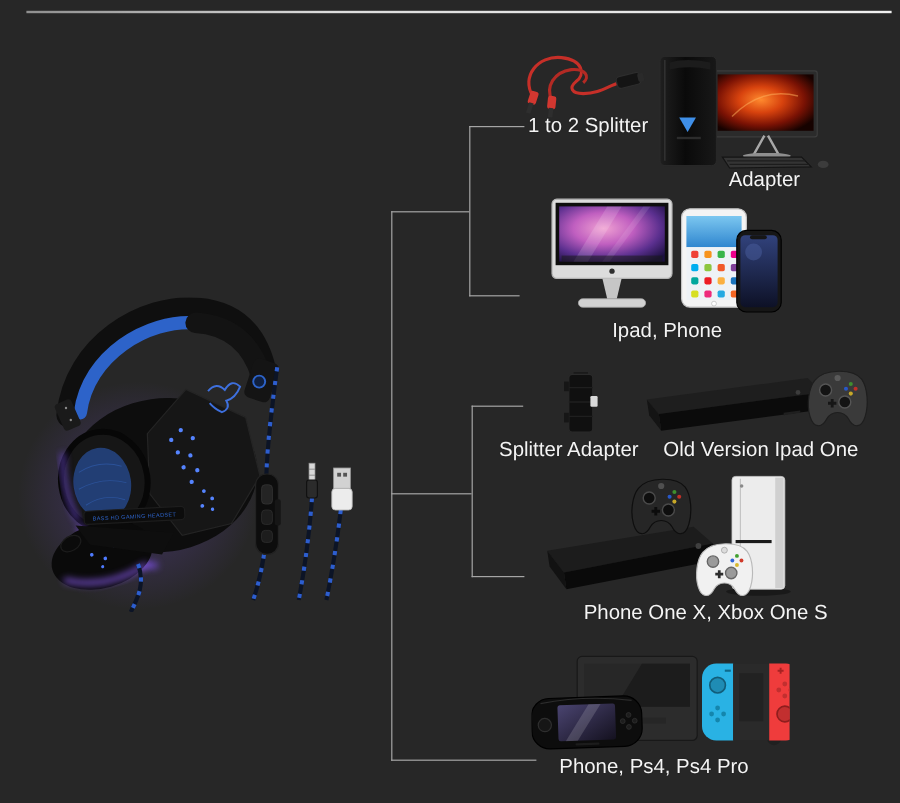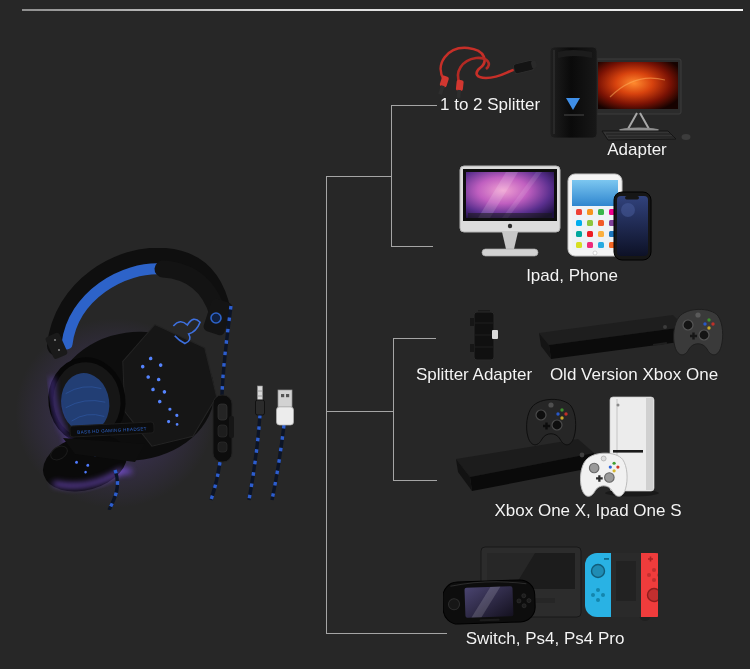--- a/index.html
+++ b/index.html
@@ -27,25 +27,25 @@
   <div class="ln" style="left:391px;top:105px;width:46px;height:1px"></div>
   <div class="ln" style="left:391px;top:246px;width:42px;height:1px"></div>
   <div class="ln" style="left:326px;top:411px;width:67px;height:1px"></div>
   <div class="ln" style="left:393px;top:338px;width:1px;height:143px"></div>
   <div class="ln" style="left:393px;top:338px;width:43px;height:1px"></div>
   <div class="ln" style="left:393px;top:480px;width:44px;height:1px"></div>
   <div class="ln" style="left:326px;top:633px;width:121px;height:1px"></div>
 
   <div class="lbl left-align" style="left:440px;top:95px">1 to 2 Splitter</div>
   <div class="lbl" style="left:637px;top:140px">Adapter</div>
-  <div class="lbl" style="left:572px;top:266px">Ipad, Phone</div>
+  <div class="lbl" style="left:556px;top:266px">Ipad, Phone</div>
   <div class="lbl" style="left:474px;top:365px">Splitter Adapter</div>
-  <div class="lbl" style="left:634px;top:365px">Old Version Xbox One</div>
-  <div class="lbl" style="left:588px;top:501px">Xbox One X, Ipad One S</div>
-  <div class="lbl" style="left:545px;top:629px">Switch, Ps4, Ps4 Pro</div>
+  <div class="lbl" style="left:634px;top:365px">Old Version Ipad One</div>
+  <div class="lbl" style="left:588px;top:501px">Phone One X, Xbox One S</div>
+  <div class="lbl" style="left:545px;top:629px">Phone, Ps4, Ps4 Pro</div>
 
   <svg class="img" style="left:15px;top:248px" width="300" height="262" viewBox="0 0 300 262">
     <defs>
       <filter id="bl1" x="-60%" y="-60%" width="220%" height="220%">
           <feGaussianBlur stdDeviation="6"></feGaussianBlur>
         </filter>
       <filter id="bl2" x="-60%" y="-60%" width="220%" height="220%">
           <feGaussianBlur stdDeviation="3"></feGaussianBlur>
         </filter>
       <radialGradient id="glowp" cx="50%" cy="50%" r="50%">

